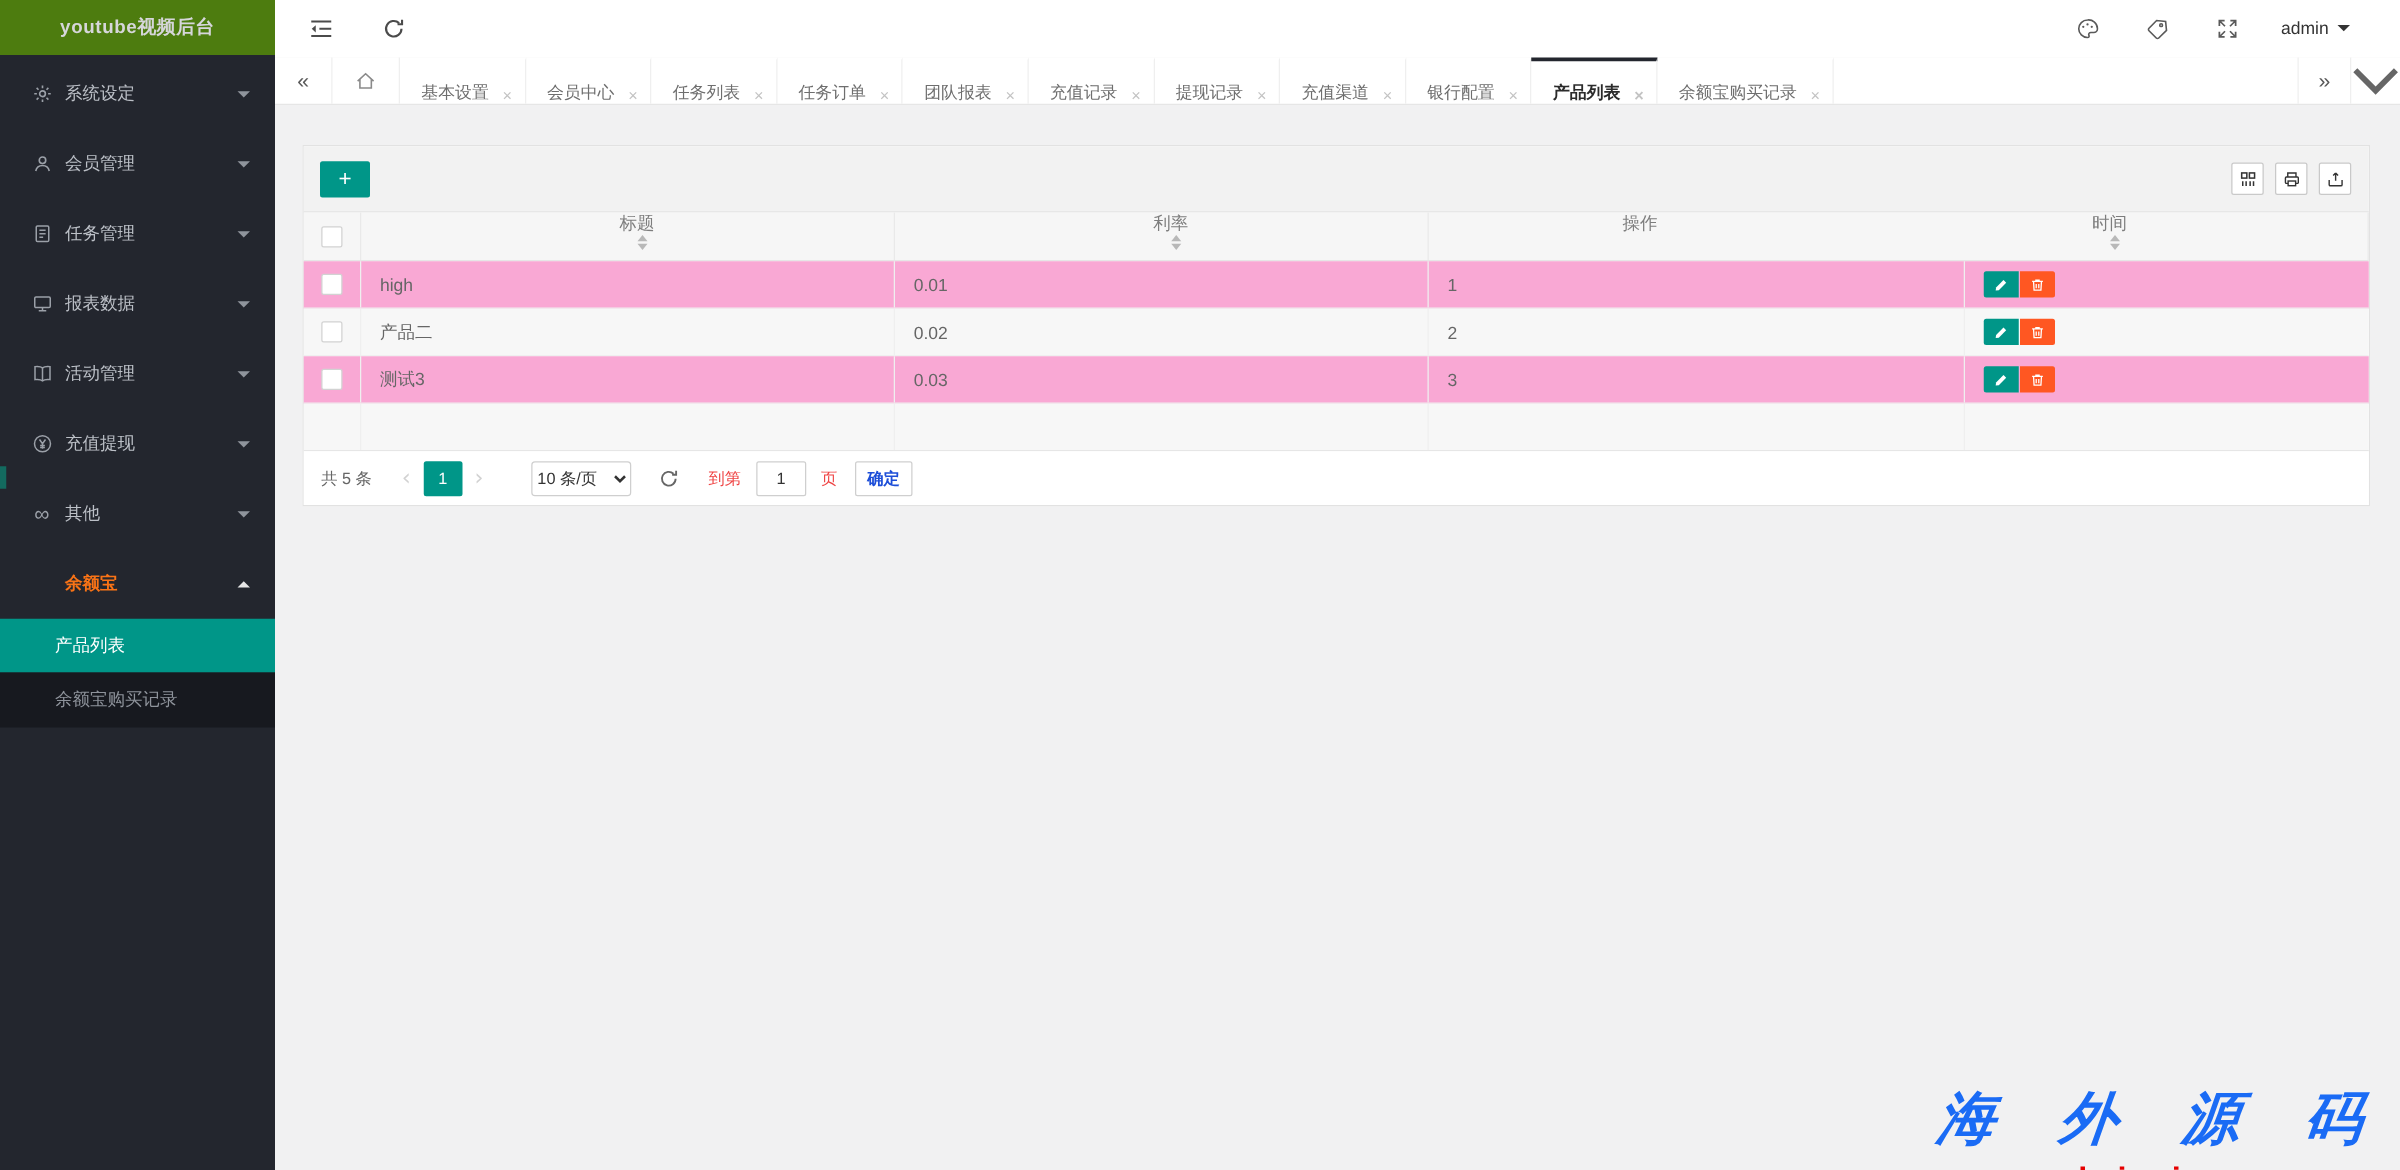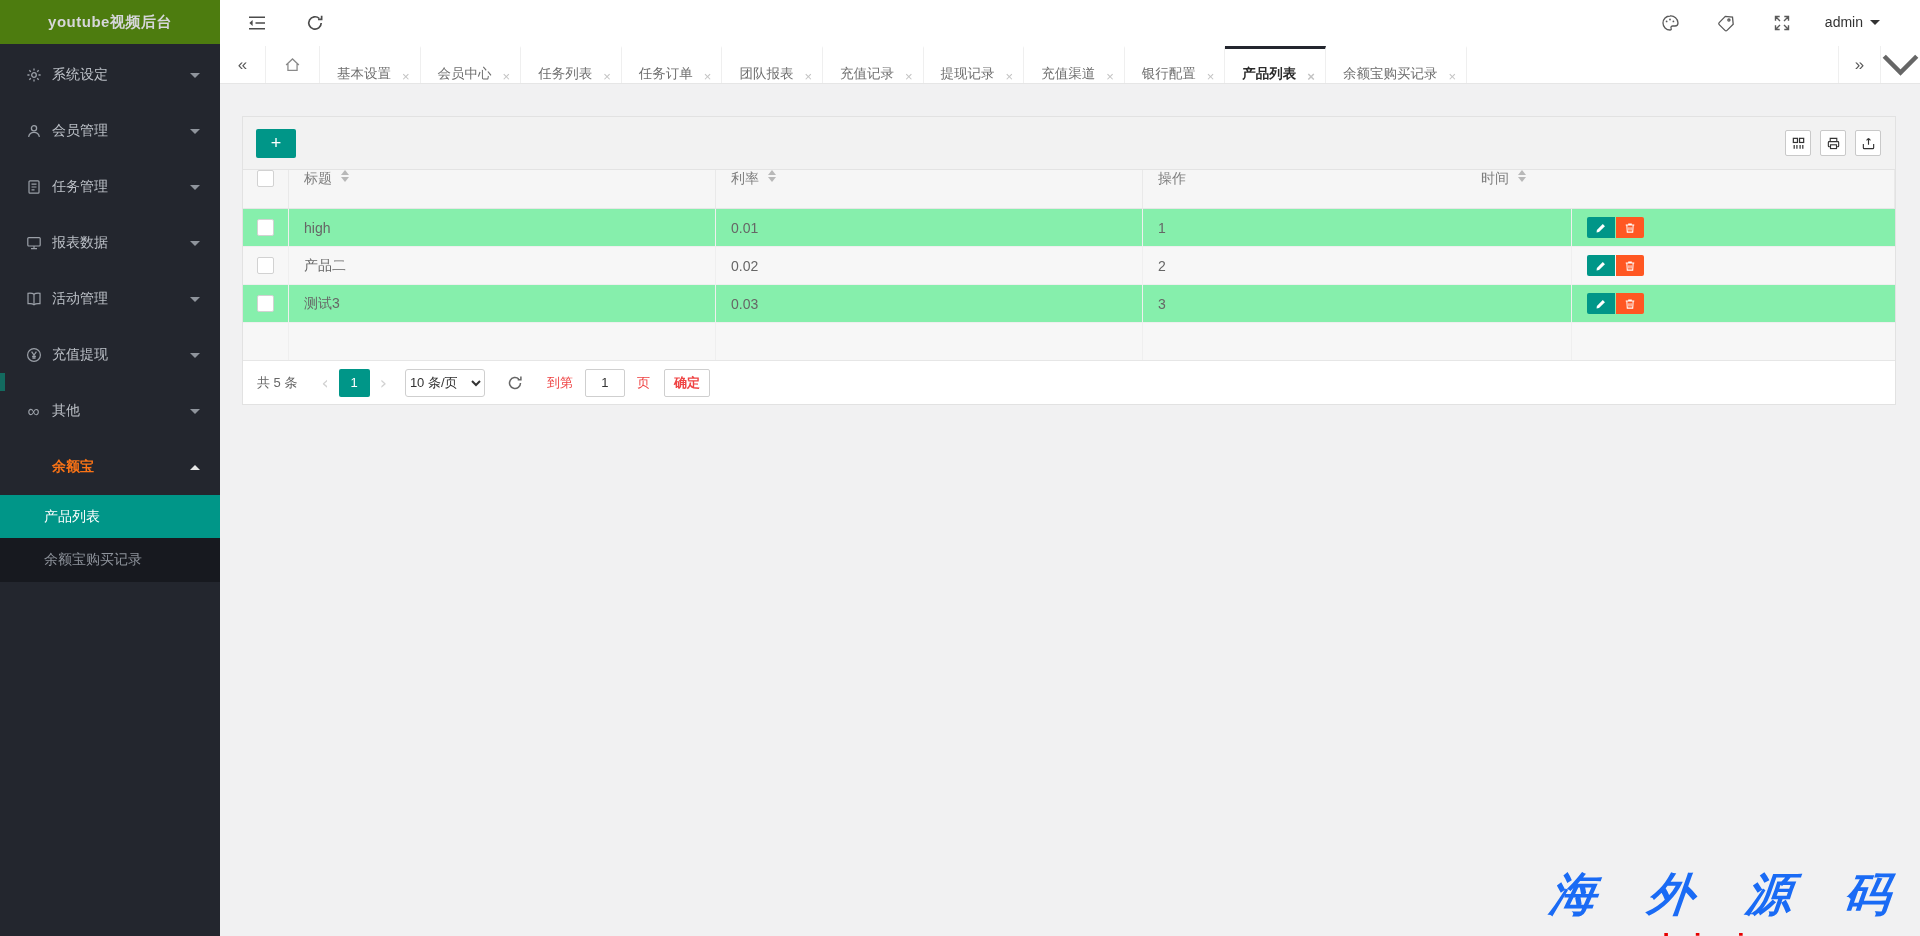--- a/index.html
+++ b/index.html
@@ -63,23 +63,23 @@
   .card { position:absolute; left:22px; top:32px; width:1654px; background:#FFFFFF; border:1px solid #E2E2E2; }
   .toolbar { height:53px; background:#F2F2F2; border-bottom:1px solid #E3E3E3; display:flex; align-items:center; }
   .btn-add { margin-left:13px; width:40px; height:29px; background:#009688; color:#fff; border:none; border-radius:2px;
     font-size:18px; line-height:1; cursor:pointer; }
   .tool-right { margin-left:auto; margin-right:14px; display:flex; }
   .tool-btn { width:26px; height:26px; margin-left:9px; background:#FFFFFF; border:1px solid #C9C9C9; border-radius:2px;
     display:flex; align-items:center; justify-content:center; color:#333; cursor:pointer; }
   .tool-btn svg { width:15px; height:15px; }
 
   .thead { display:flex; height:39px; background:#F6F6F6; border-bottom:1px solid #E6E6E6; align-items:center; }
-  .th { display:flex; height:100%; padding-left:15px; font-size:14px; color:#7D7D7D;
-    border-right:1px solid #E9E9E9; }
-  .trow { display:flex; height:38px; align-items:center; border-bottom:1px solid #EFEFEF; background:#86efac; }
+  .th { display:flex; align-items:center; height:100%; padding-left:15px; font-size:14px; color:#7D7D7D;
+    border-right:1px solid #E9E9E9;flex-direction:column; }
+  .trow { display:flex; height:38px; align-items:center; border-bottom:1px solid #EFEFEF; background:#f9a8d4; }
   .trow.stripe { background:#F7F7F7; }
   .td { display:flex; align-items:center; height:100%; padding-left:15px; font-size:14px; color:#666;
     border-right:1px solid #EFEFEF; }
   .c-check { width:46px; justify-content:center; padding-left:0; }
   .c-title { width:427px; }
   .c-rate  { width:427px; }
   .c-time  { width:429px; }
   .c-op    { flex:1; border-right:none; }
   .cb { width:17px; height:17px; background:#fff; border:1px solid #D2D2D2; border-radius:2px; cursor:pointer; }
   .sort { display:inline-flex; flex-direction:column; margin-left:9px; cursor:pointer; }
@@ -91,29 +91,29 @@
   .btn-edit { background:#009688; border-radius:2px 0 0 2px; margin-right:1px; }
   .btn-del { background:#FF5722; border-radius:0 2px 2px 0; }
   .btn-edit svg, .btn-del svg { width:12px; height:12px; }
   .empty-row { height:38px; background:#F7F7F7; border-bottom:1px solid #E6E6E6; display:flex; }
   .empty-row .td { color:transparent; }
 
   .pager { height:43px; background:#fff; display:flex; align-items:center; padding-left:7px; font-size:13px; color:#666; }
   .pg-total { margin:0 14px 0 7px; }
   .pg-arrow { font-size:18px; color:#D2D2D2; margin:0 10px; cursor:pointer; font-family:"DejaVu Sans",sans-serif; }
   .pg-num { width:31px; height:28px; background:#009688; color:#fff; border:none; border-radius:2px; font-size:13px; cursor:pointer; }
-  .pg-size { margin-left:8px; height:28px; width:80px; font-size:13px; color:#333; border:1px solid #CFCFCF; border-radius:3px;
+  .pg-size { margin-left:28px; height:28px; width:80px; font-size:13px; color:#333; border:1px solid #CFCFCF; border-radius:3px;
     background:#fff; font-family:"Liberation Sans",sans-serif; }
   .pg-refresh { margin:0 18px 0 22px; color:#666; cursor:pointer; display:inline-flex; }
   .pg-refresh svg { width:16px; height:16px; }
   .pg-gray { color:#ef4444; margin:0 6px; }
   .pg-goto { width:40px; height:28px; border:1px solid #CFCFCF; border-radius:2px; text-align:center; font-size:13px; color:#333;
     margin:0 6px; font-family:"Liberation Sans",sans-serif; }
   .pg-ok { margin-left:8px; width:46px; height:28px; background:#fff; border:1px solid #CFCFCF; border-radius:2px;
-    font-size:13px; font-weight:600; color:#ef4444; cursor:pointer; font-family:"Liberation Sans",sans-serif; }
+    font-size:13px; font-weight:600; color:#1d4ed8; cursor:pointer; font-family:"Liberation Sans",sans-serif; }
 
   
   .watermark { position:absolute; left:1330px; top:780px; width:340px; text-align:center; pointer-events:none; }
   .wm-title { font-family:"DejaVu Serif","Liberation Serif",serif; font-style:italic; font-weight:bold;
     font-size:46px; color:#1A6BF5; letter-spacing:18px; white-space:nowrap; transform:skew(-6deg); }
   .wm-url { margin-top:2px; font-size:26px; font-weight:bold; color:#E60000; letter-spacing:.5px; }
 </style>
 </head>
 <body>
 

